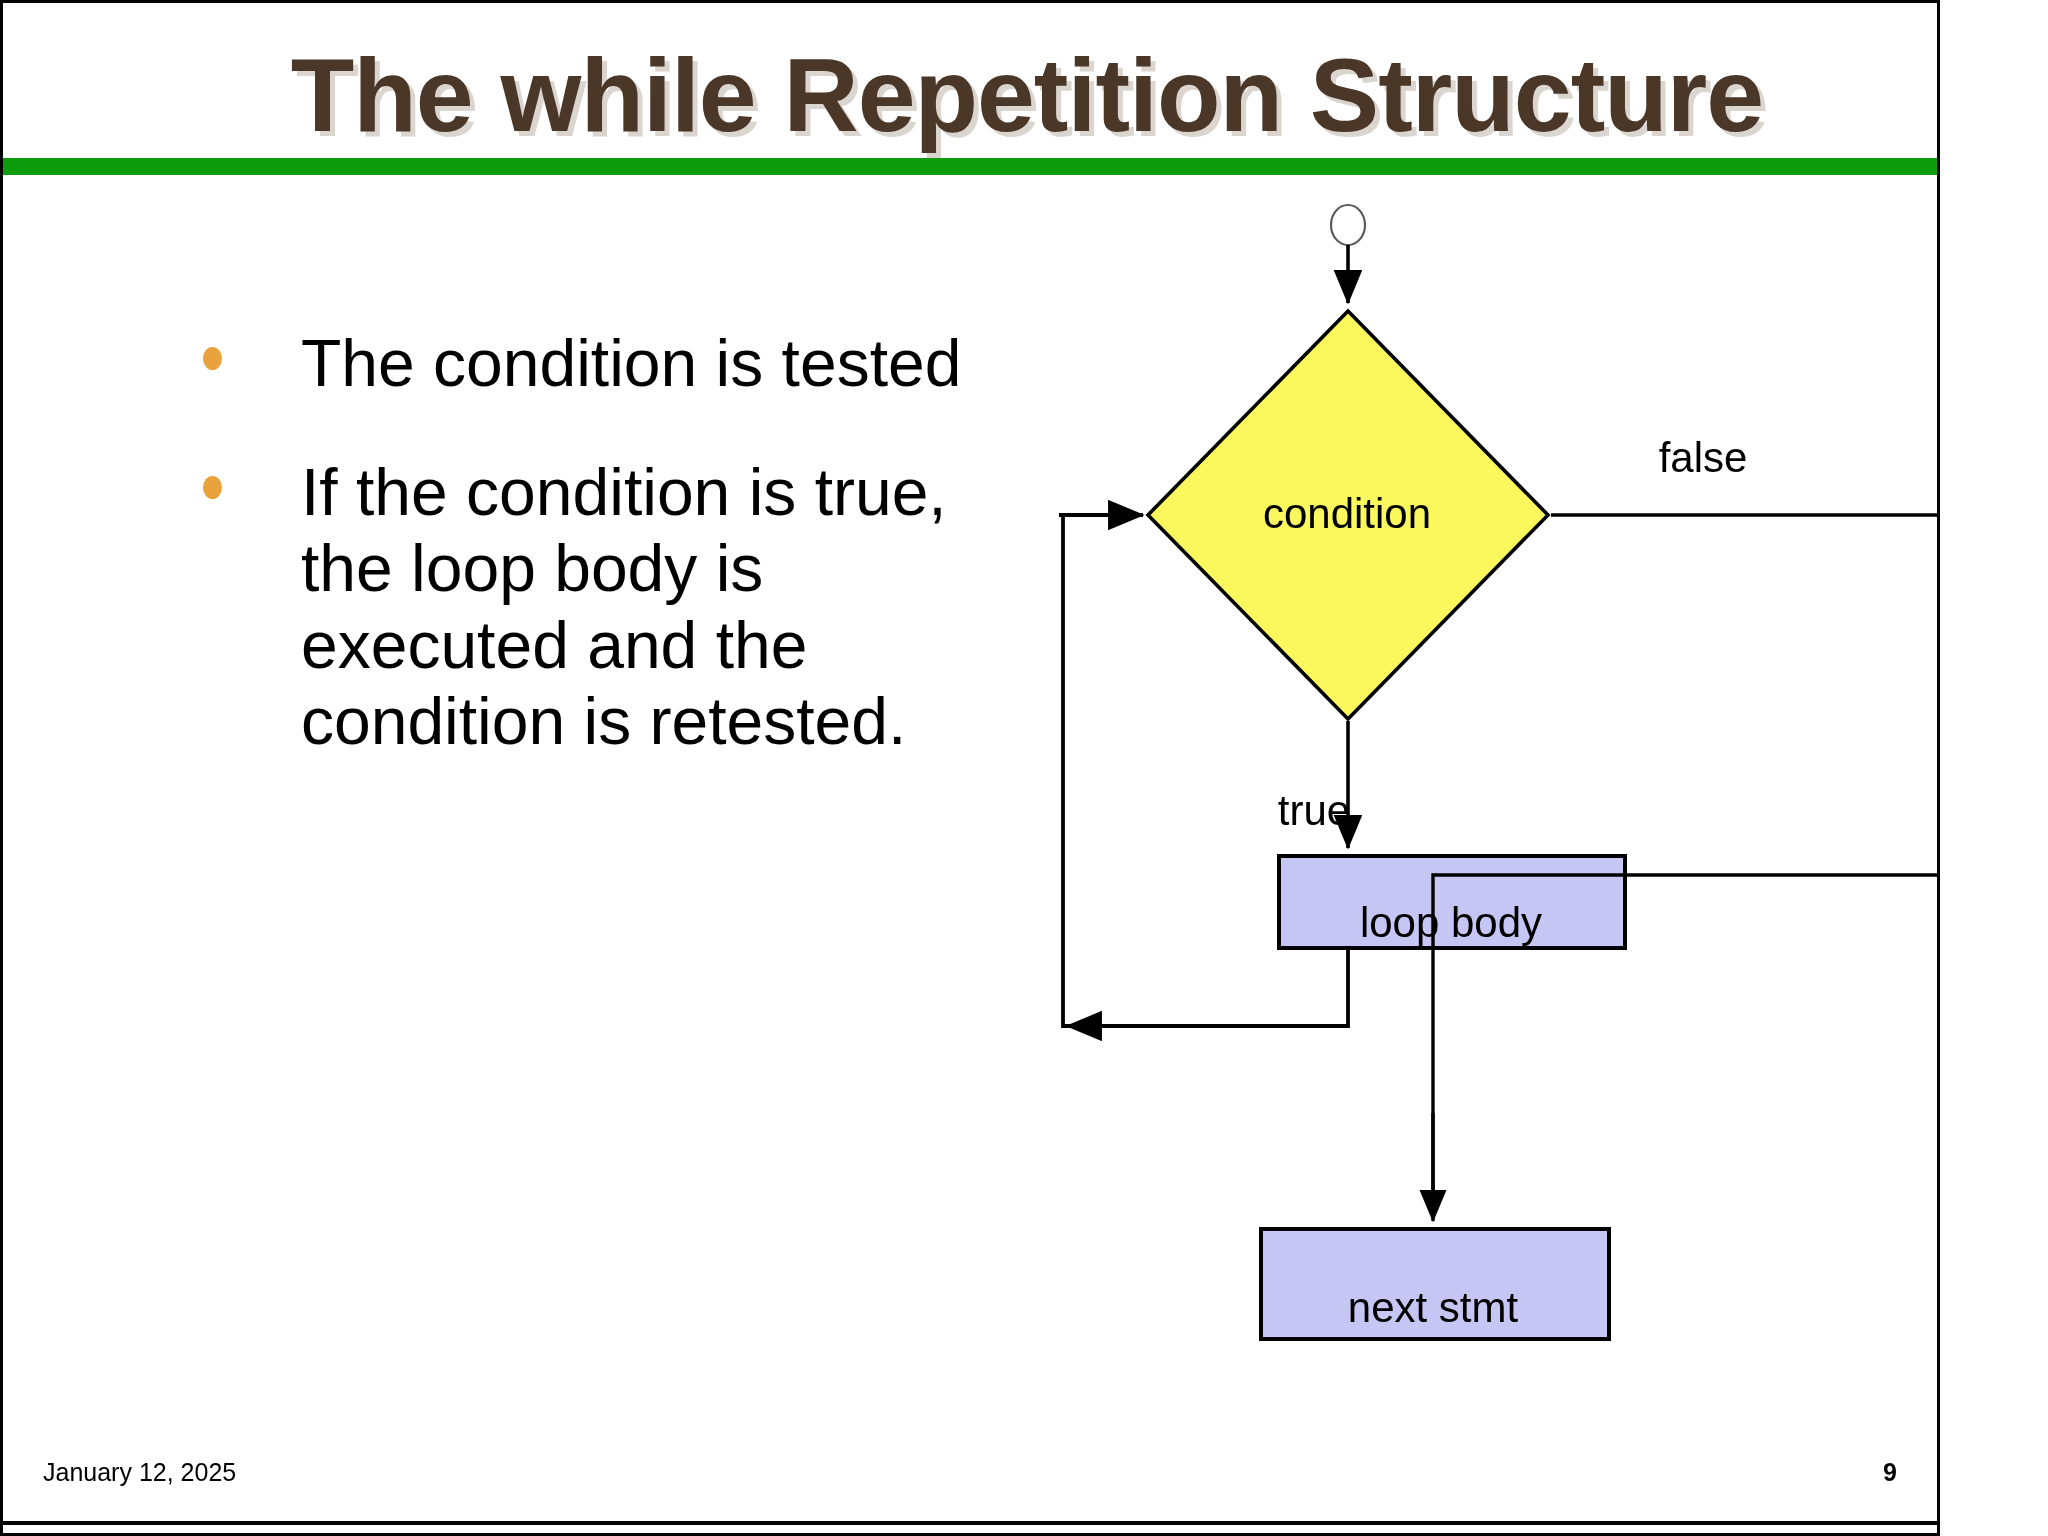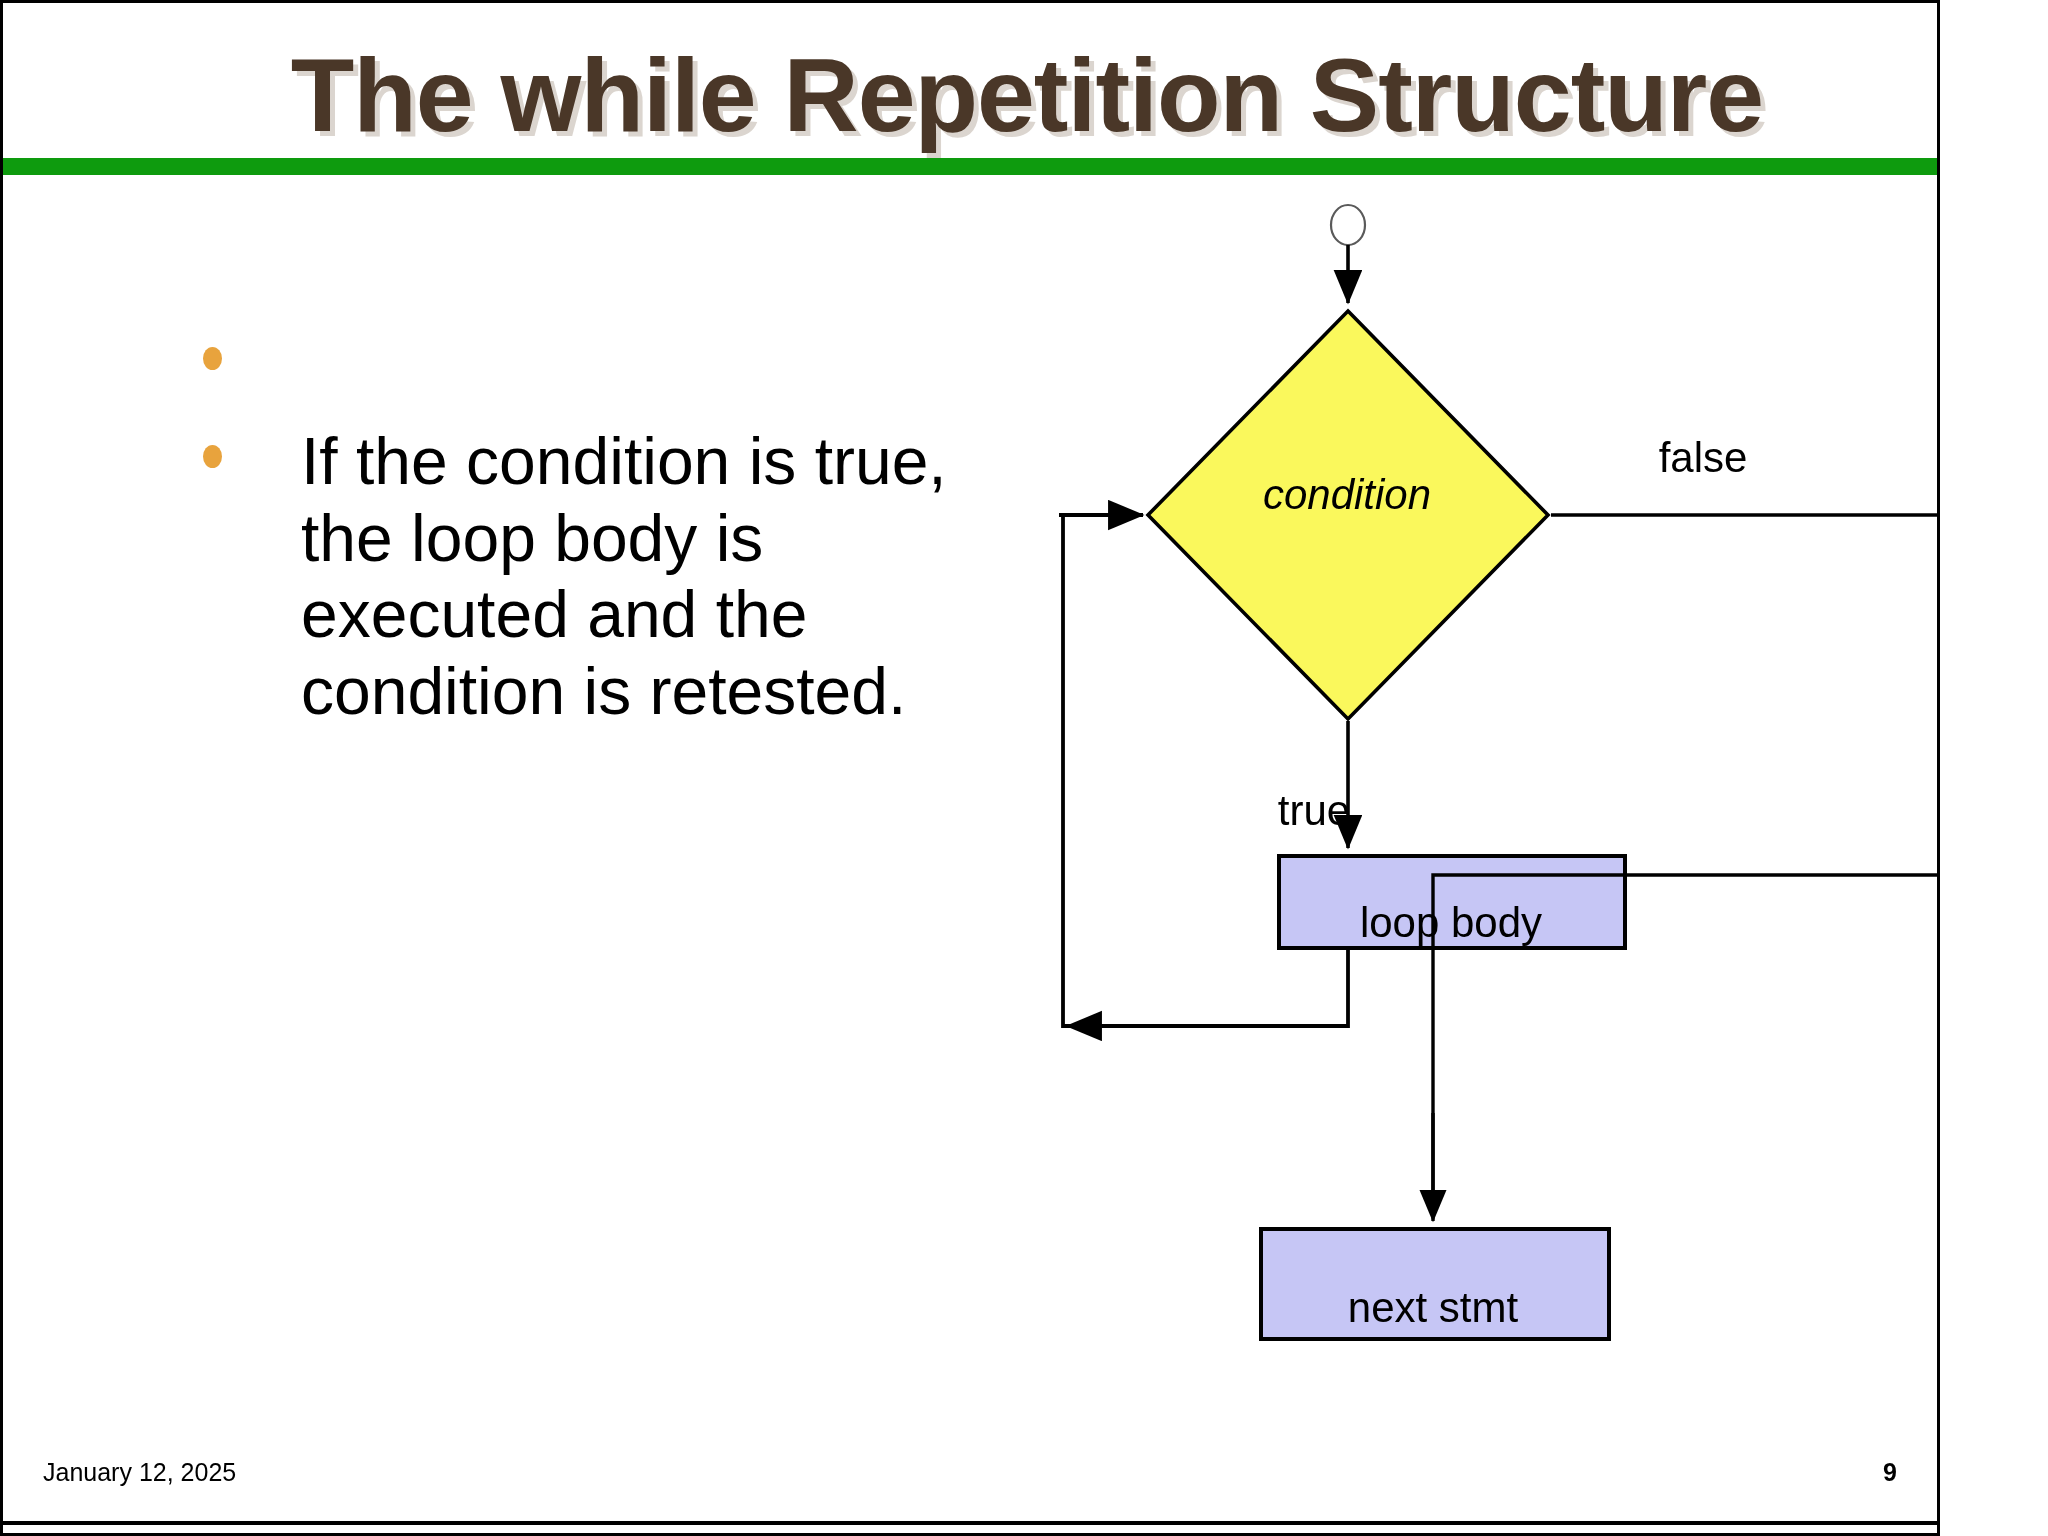--- a/index.html
+++ b/index.html
@@ -87,21 +87,21 @@
     height: 1180px;
   }
   #flow svg { display: block; }
 
   .flow-label {
     position: absolute;
     font-size: 42px;
     color: #000000;
     white-space: nowrap;
   }
-  #label-condition { left: 1344px; top: 492px; transform: translate(-50%, -50%); font-style: italic; }
+  #label-condition { left: 1344px; top: 511px; transform: translate(-50%, -50%); }
   #label-false     { left: 1700px; top: 455px; transform: translate(-50%, -50%); text-align: right; }
   #label-true      { left: 1311px; top: 760px; transform: translate(-50%, -50%); margin-top: 48px; }
   #label-loop-body { left: 1448px; top: 920px; transform: translate(-50%, -50%); }
   #label-next-stmt { left: 1430px; top: 1305px; transform: translate(-50%, -50%); }
 
   
   #footer-rule {
     position: absolute;
     left: 0;
     bottom: 8px;
@@ -125,20 +125,21 @@
 
 <div id="slide">
 
   <div id="title">The while Repetition Structure</div>
   <div id="green-rule"></div>
 
   <div id="bullets">
 
     <div class="bullet-row">
       <span class="bullet-dot"></span>
+      <span class="bullet-text">The condition is tested</span>
     </div>
 
     <div class="bullet-row">
       <span class="bullet-dot"></span>
       <span class="bullet-text">If the condition is true, the loop body is executed and the condition is retested.</span>
     </div>
 
 
   </div>
 

